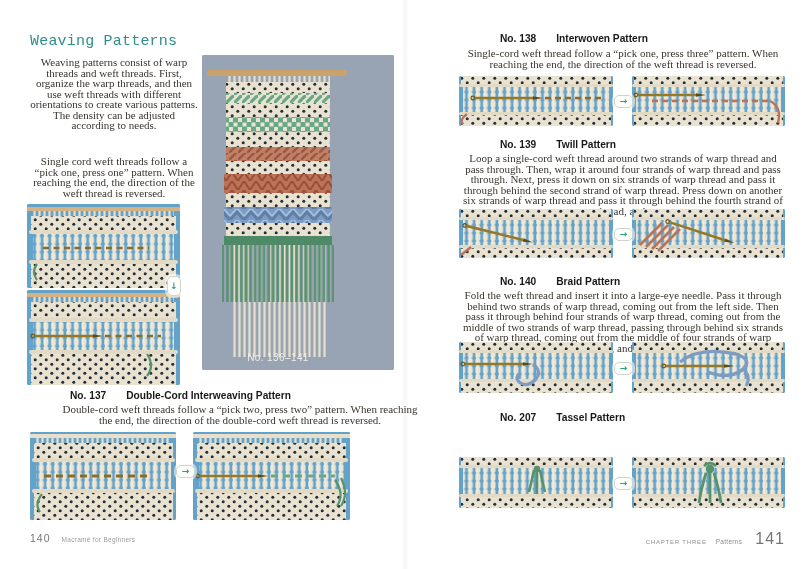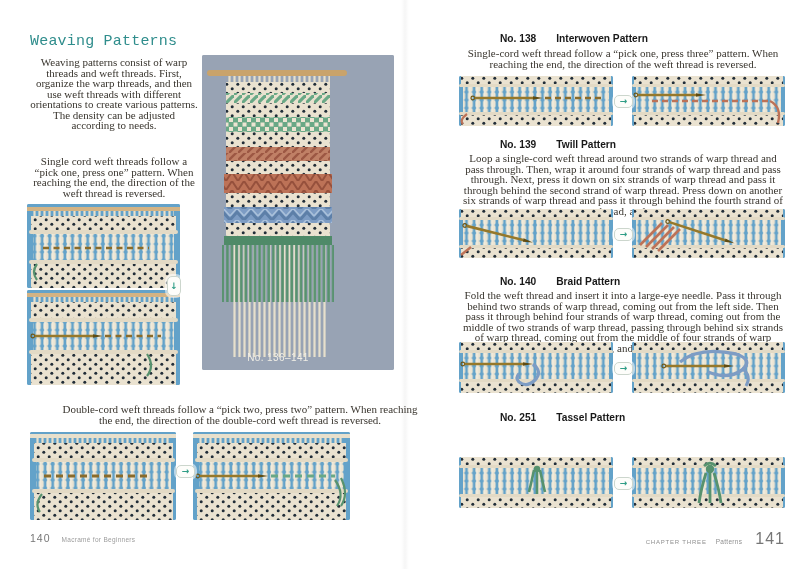--- a/index.html
+++ b/index.html
@@ -146,20 +146,23 @@
       <rect x="24" y="138" width="104" height="14" fill="url(#p-dots)"></rect>
       <rect x="22" y="152" width="108" height="16" fill="url(#p-braid)"></rect>
       <rect x="24" y="168" width="104" height="13" fill="url(#p-dots)"></rect>
       <rect x="22" y="181" width="108" height="9" fill="#4f8a68"></rect>
       <rect x="30" y="190" width="94" height="112" fill="url(#p-cfringe)"></rect>
       <rect x="20" y="190" width="112" height="57" fill="url(#p-gfringe)"></rect>
     </svg>
     <div class="main-caption">No. 136–141</div>
   </div>
 
+  <div class="abs sec-head" style="left:30px;top:390px;width:370px;">
+    <span class="num">No. 137</span><span>Double-Cord Interweaving Pattern</span>
+  </div>
   <div class="abs body-text" style="left:46px;top:404px;width:356px;margin-left:16px;">Double-cord weft threads follow a “pick two, press two” pattern. When reaching the end, the direction of the double-cord weft thread is reversed.</div>
 
   <div class="photo" style="left:30px;top:432px;width:146px;height:88px;">
     <svg width="146" height="88" viewBox="0 0 146 88">
       <rect width="146" height="88" fill="var(--photo_blue,#63a2c9)"></rect>
       <rect x="-4" y="2" width="154" height="4" rx="2" fill="#e8e0cc"></rect>
       <rect x="6" y="6" width="135" height="5" fill="url(#p-cfringe)"></rect>
       <rect x="4" y="11" width="139" height="15" fill="url(#p-dots)"></rect>
       <rect x="2" y="26" width="143" height="4" rx="2" fill="#e3dac5"></rect>
       <rect x="6" y="30" width="135" height="27" fill="url(#p-warp)"></rect>
@@ -294,21 +297,21 @@
       <path d="M48,20 q20,-16 56,-8 q18,6 6,16 q-14,10 -34,2" stroke="var(--blue_thread,#7d9cc4)" stroke-width="3.4" fill="none"></path>
       <use href="#needle" transform="translate(30,24)"></use>
       <path d="M110,26 q10,8 4,18" stroke="var(--blue_thread,#7d9cc4)" stroke-width="3" fill="none"></path>
     </svg>
   </div>
   <div class="pill pill-h" style="left:614px;top:362px;">
       <span>→</span>
     </div>
 
   <div class="abs sec-head" style="left:460px;top:412px;width:330px;">
-    <span class="num">No. 251</span><span>Tassel Pattern</span>
+    <span class="num">No. 207</span><span>Tassel Pattern</span>
   </div>
 
   <div class="photo" style="left:459px;top:457px;width:154px;height:51px;">
     <svg width="154" height="51" viewBox="0 0 154 51">
       <rect width="154" height="51" fill="var(--photo_blue,#63a2c9)"></rect>
       <rect x="2" y="0" width="150" height="8" fill="url(#p-dots)"></rect>
       <rect x="0" y="8" width="154" height="3" rx="1.5" fill="#e3dac5"></rect>
       <rect x="4" y="11" width="146" height="26" fill="url(#p-warp)"></rect>
       <rect x="0" y="37" width="154" height="3" rx="1.5" fill="#e3dac5"></rect>
       <rect x="2" y="40" width="150" height="11" fill="url(#p-dots)"></rect>

